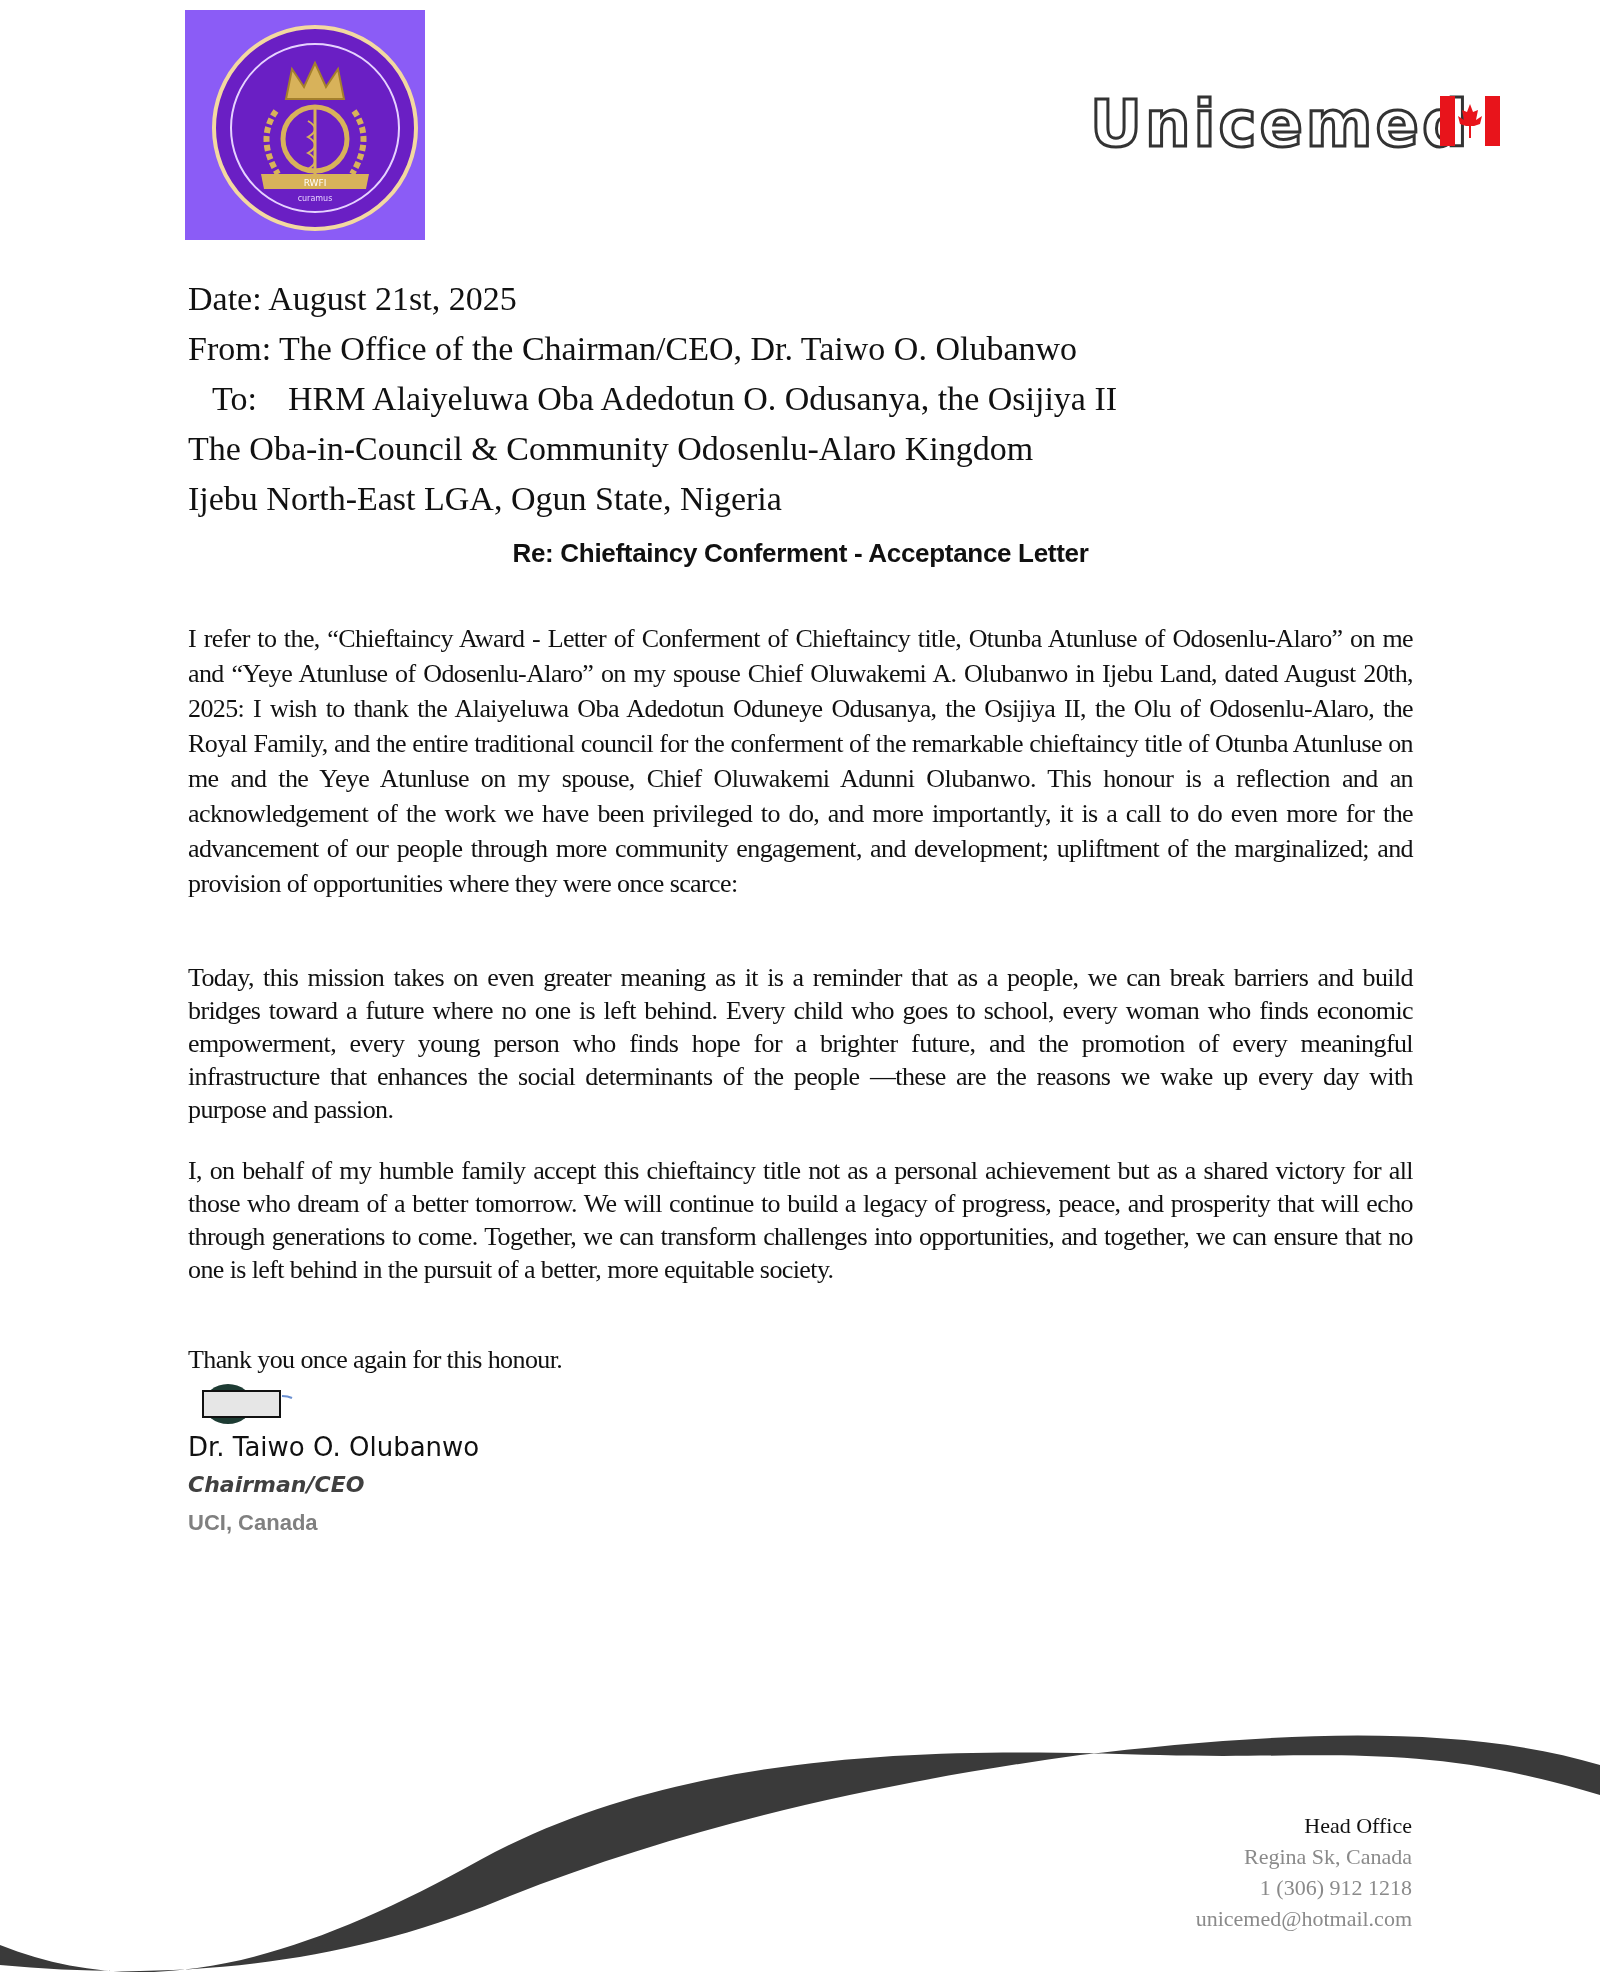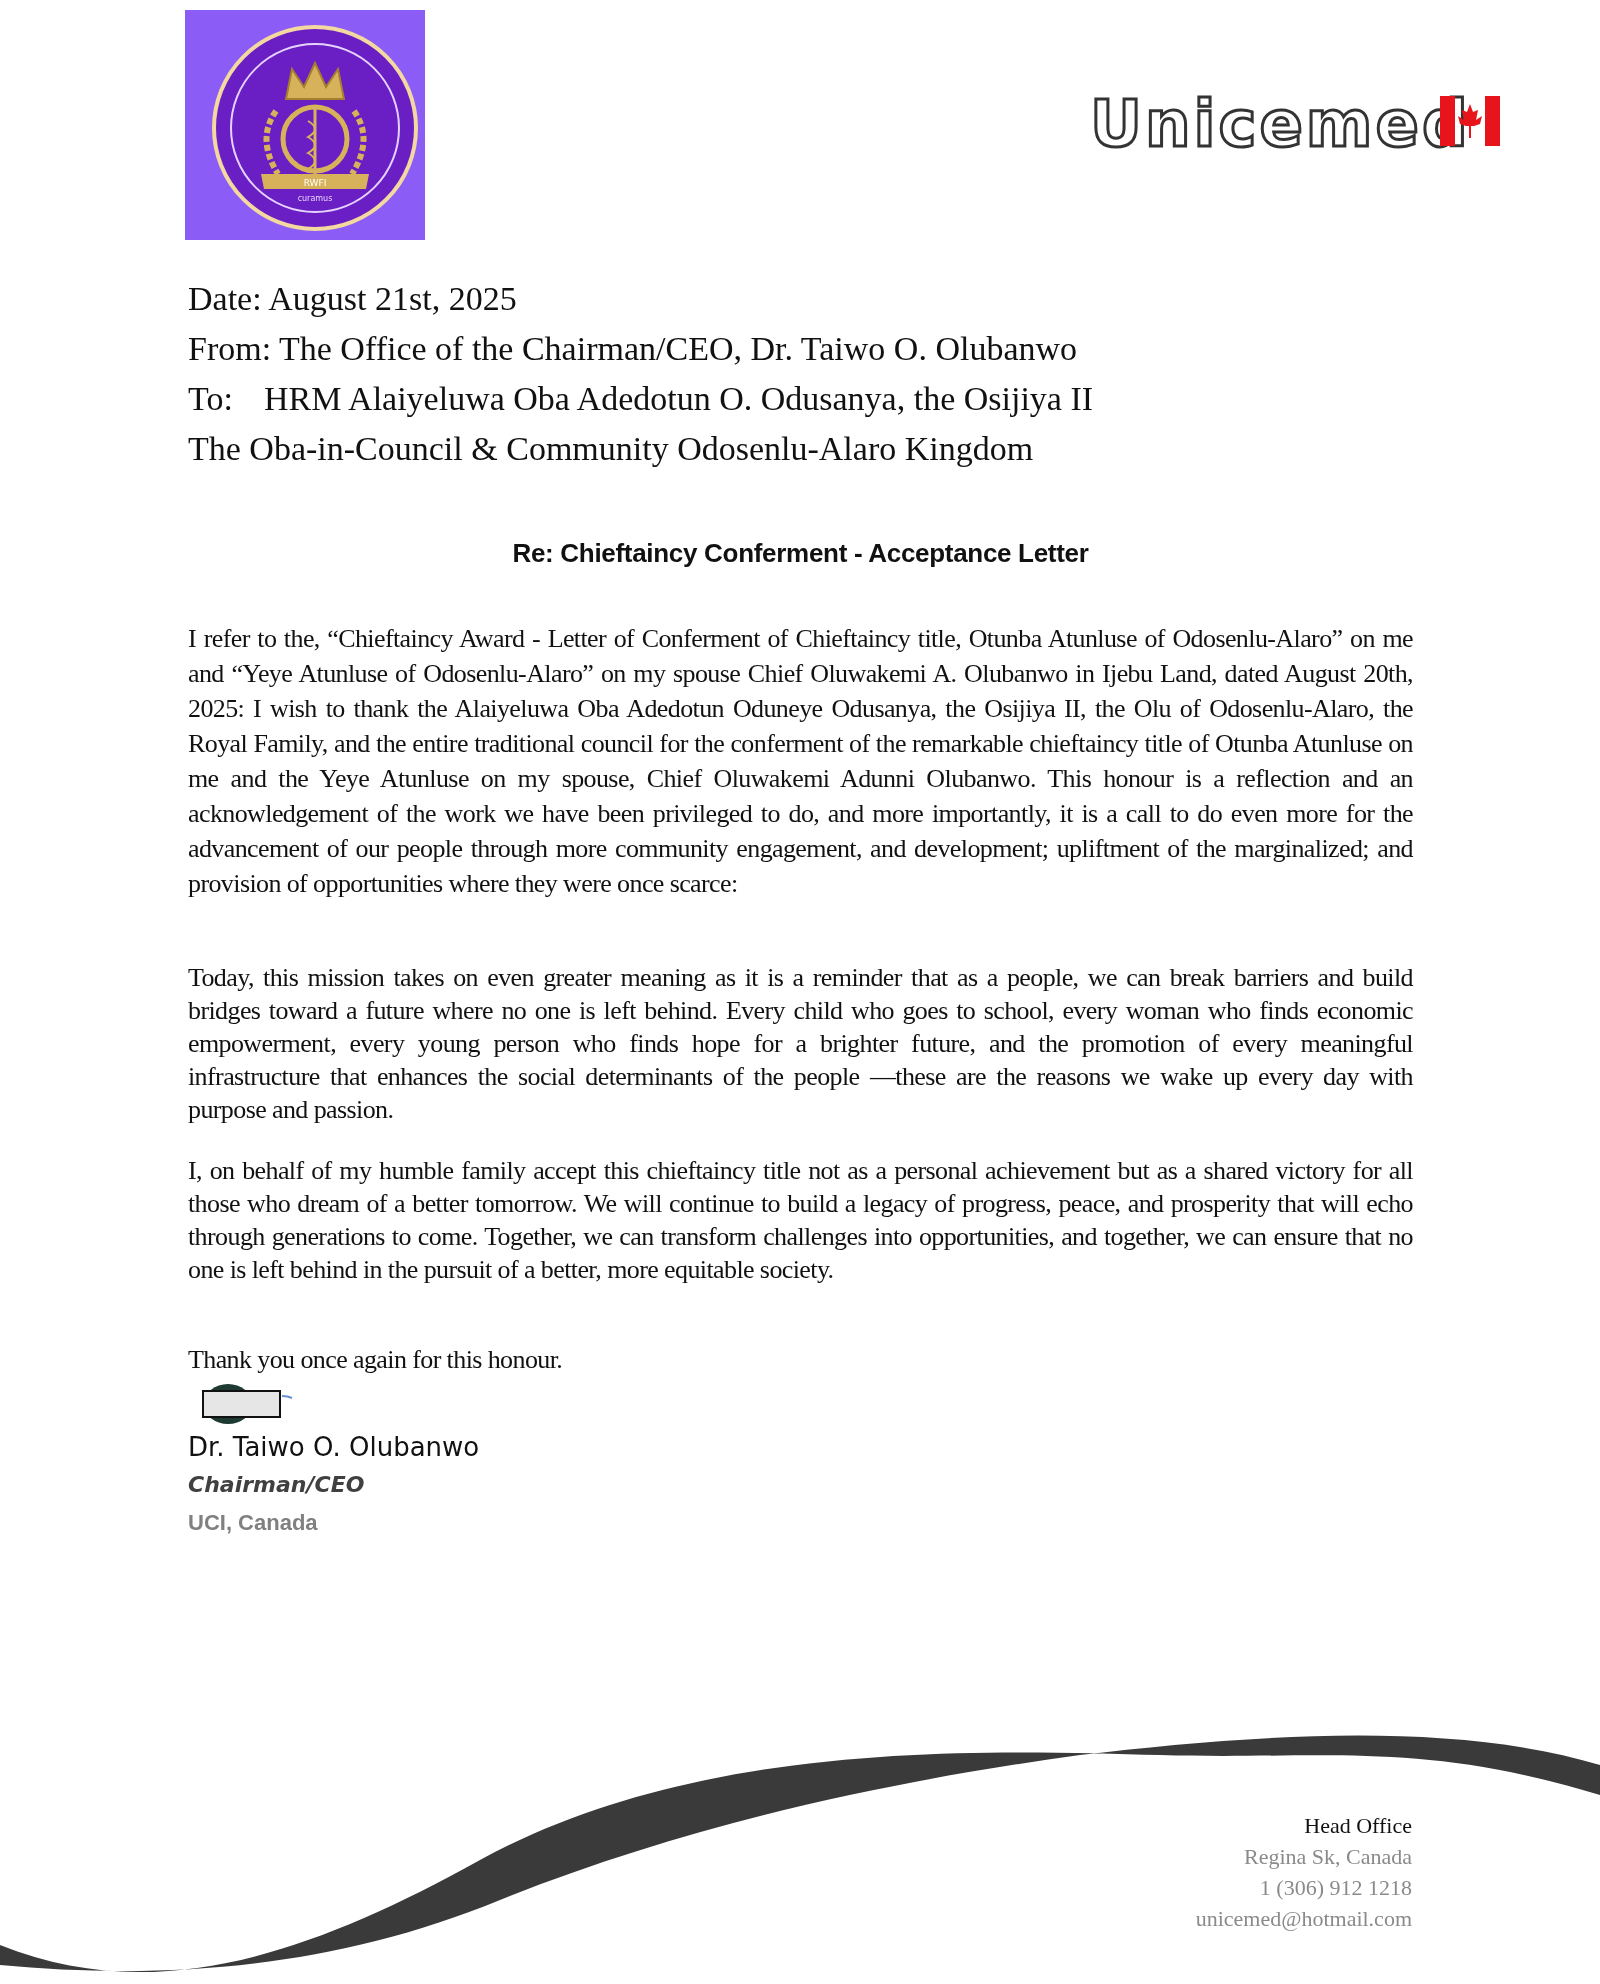--- a/index.html
+++ b/index.html
@@ -17,21 +17,21 @@
   .seal svg { position:absolute; left:0; top:0; }
   .brand { position: absolute; left: 1060px; top: 80px; width: 450px; height: 90px; }
   .brand-text {
     position: absolute; left: 30px; top: 12px; font-family: "DejaVu Sans", sans-serif;
     font-size: 64px; font-weight: bold; letter-spacing: 3px; color: #fff;
     -webkit-text-stroke: 3px #333; line-height: 1;
   }
   .flag { position: absolute; left: 380px; top: 16px; width: 60px; height: 50px; }
   .header-block { position: absolute; left: 188px; top: 274px; font-size: 34px; line-height: 50px; }
   .header-block div { white-space: nowrap; }
-  .to-label { display:inline-block; width: 76px; }
+  .to-label { display:inline-block; width: 76px; margin-left: 24px; }
   .subject {
     position: absolute; left: 188px; top: 538px; width: 1225px; text-align: center;
     font-family: "Liberation Sans", "DejaVu Sans", sans-serif; font-weight: bold; font-size: 26px; letter-spacing: -0.3px;
   }
   .para {
     position: absolute; left: 188px; width: 1225px; font-size: 26px; line-height: 35px;
     text-align: justify; letter-spacing: -0.6px;
   }
   .p1 { top: 595px; }
   .p2 { top: 935px; line-height: 33px; }
@@ -75,20 +75,21 @@
   </svg>
 </div>
 
 <div class="header-block">
   <div>Date: August 21st, 2025</div>
   <div>From: The Office of the Chairman/CEO, Dr. Taiwo O. Olubanwo</div>
   <div>
     <span class="to-label">To:</span><span>HRM Alaiyeluwa Oba Adedotun O. Odusanya, the Osijiya II</span>
   </div>
   <div>The Oba-in-Council &amp; Community Odosenlu-Alaro Kingdom</div>
+  <div>Ijebu North-East LGA, Ogun State, Nigeria</div>
 </div>
 
 <div class="subject">Re: Chieftaincy Conferment - Acceptance Letter</div>
 
 <p class="para p1">I refer to the, “Chieftaincy Award - Letter of Conferment of Chieftaincy title, Otunba Atunluse of Odosenlu-Alaro” on me and “Yeye Atunluse of Odosenlu-Alaro” on my spouse Chief Oluwakemi A. Olubanwo in Ijebu Land, dated August 20th, 2025: I wish to thank the Alaiyeluwa Oba Adedotun Oduneye Odusanya, the Osijiya II, the Olu of Odosenlu-Alaro, the Royal Family, and the entire traditional council for the conferment of the remarkable chieftaincy title of Otunba Atunluse on me and the Yeye Atunluse on my spouse, Chief Oluwakemi Adunni Olubanwo. This honour is a reflection and an acknowledgement of the work we have been privileged to do, and more importantly, it is a call to do even more for the advancement of our people through more community engagement, and development; upliftment of the marginalized; and provision of opportunities where they were once scarce:</p>
 <p class="para p2">Today, this mission takes on even greater meaning as it is a reminder that as a people, we can break barriers and build bridges toward a future where no one is left behind. Every child who goes to school, every woman who finds economic empowerment, every young person who finds hope for a brighter future, and the promotion of every meaningful infrastructure that enhances the social determinants of the people —these are the reasons we wake up every day with purpose and passion.</p>
 <p class="para p3">I, on behalf of my humble family accept this chieftaincy title not as a personal achievement but as a shared victory for all those who dream of a better tomorrow. We will continue to build a legacy of progress, peace, and prosperity that will echo through generations to come. Together, we can transform challenges into opportunities, and together, we can ensure that no one is left behind in the pursuit of a better, more equitable society.</p>
 <p class="para p4">Thank you once again for this honour.</p>
 
 <svg class="signature" viewBox="0 0 95 44">

